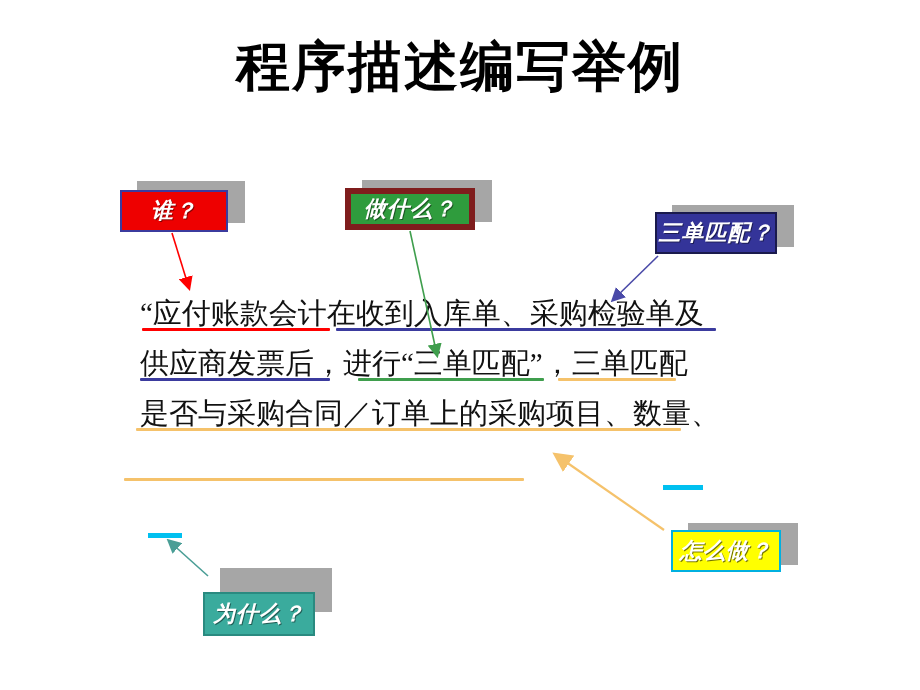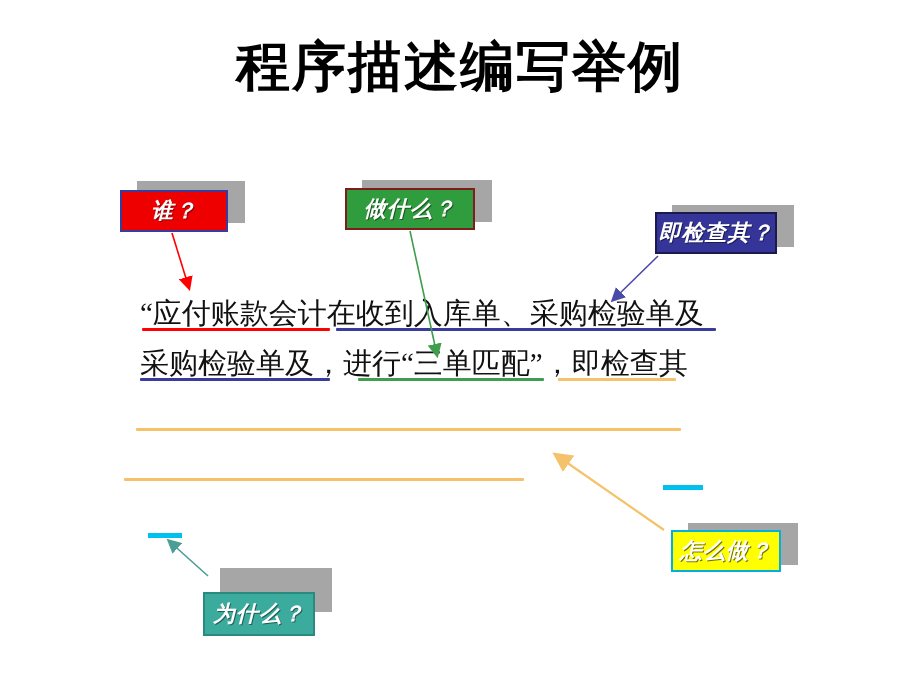--- a/index.html
+++ b/index.html
@@ -125,29 +125,29 @@
   <div class="shadowrect" style="left:688px; top:523px; width:110px; height:42px;"></div>
   <div class="shadowrect" style="left:220px; top:568px; width:112px; height:44px;"></div>
 
   <div class="callout" style="left:120px; top:190px; width:108px; height:42px;
               background:#ee0000; border:2px solid #3b3b9e;
               text-shadow: 1px 1px 0 rgba(0,0,0,0.45);">
     <span>谁？</span>
   </div>
 
   <div class="callout" style="left:345px; top:188px; width:130px; height:42px;
-              background:#2f9c3d; border:2px solid #7f1d1d;
+              background:#2f9c3d; border:6px solid #7f1d1d;
               text-shadow: 1px 1px 0 rgba(0,0,0,0.45);">
     <span>做什么？</span>
   </div>
 
   <div class="callout" style="left:655px; top:212px; width:122px; height:42px;
               background:#343499; border:2px solid #1a1a4d;
               text-shadow: 1px 1px 0 rgba(0,0,0,0.45);">
-    <span>即检查其？</span>
+    <span>三单匹配？</span>
   </div>
 
   <div class="callout" style="left:671px; top:530px; width:110px; height:42px;
               background:#ffff00; border:2px solid #00b0e0;
               text-shadow: 1px 1px 0 rgba(0,0,0,0.55);">
     <span>怎么做？</span>
   </div>
 
   <div class="callout" style="left:203px; top:576px; width:112px; height:44px;
               background:#3aab9d; border:2px solid #2a8a80;
@@ -160,27 +160,28 @@
 
   <div id="body-text">
 
     <div class="bodyline">
       <span>“应付账款会计在收到入库单、采购检验单及</span>
       <span class="uline" style="left:2px;   top:40px; width:188px; background:#ff0000;"></span>
       <span class="uline" style="left:196px; top:40px; width:380px; background:#3b3b9e;"></span>
     </div>
 
     <div class="bodyline">
-      <span>采购检验单及，进行“三单匹配”，即检查其</span>
+      <span>供应商发票后，进行“三单匹配”，三单匹配</span>
       <span class="uline" style="left:0px;   top:40px; width:190px; background:#3b3b9e;"></span>
       <span class="uline" style="left:218px; top:40px; width:186px; background:#3f9e4d;"></span>
       <span class="uline" style="left:418px; top:40px; width:118px; background:#f5c26b;"></span>
     </div>
 
     <div class="bodyline">
+      <span>是否与采购合同／订单上的采购项目、数量、</span>
       <span class="uline" style="left:-4px;  top:40px; width:545px; background:#f5c26b;"></span>
     </div>
 
     <div class="bodyline">
       <span class="uline" style="left:-16px; top:40px; width:400px; background:#f5c26b;"></span>
     </div>
 
   </div>
 
   <svg id="arrows" viewBox="0 0 920 690" width="920" height="690">

